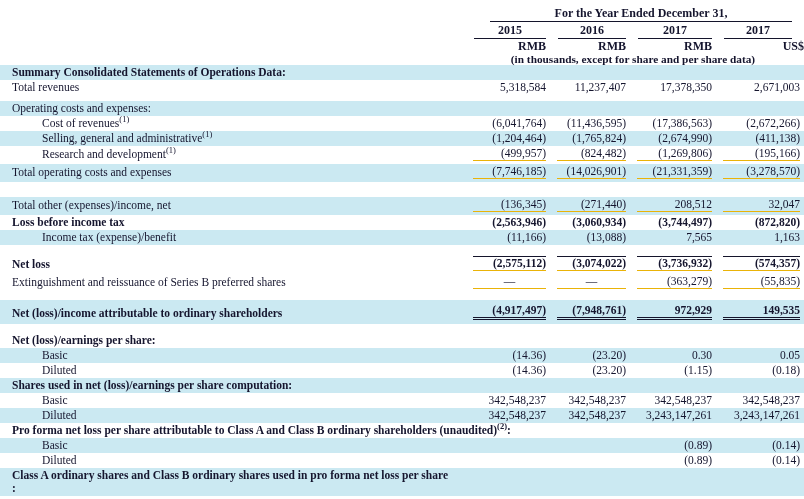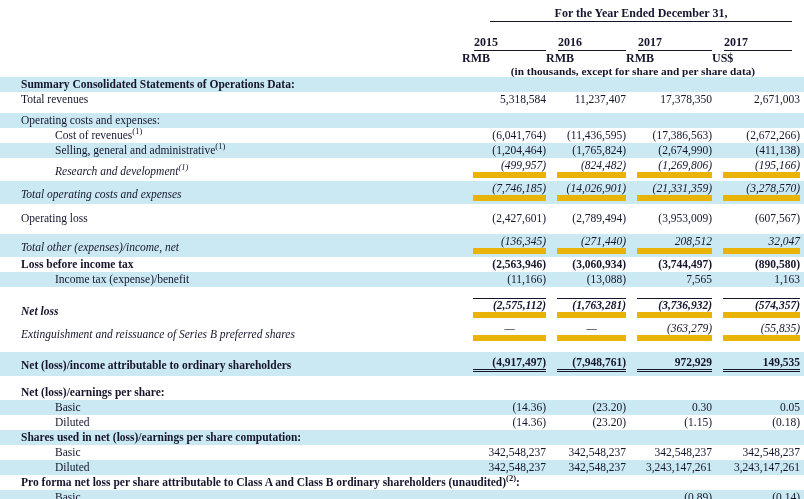--- a/index.html
+++ b/index.html
@@ -7,38 +7,38 @@
     width:804px;height:499px;background:#ffffff;overflow:hidden;
     font-family:"Liberation Serif", serif;color:#15152e;
   }
   .page{width:804px;height:492px;}
   table{border-collapse:collapse;table-layout:fixed;width:804px;}
   td{padding:1px 0;vertical-align:bottom;font-size:11.5px;line-height:13px;white-space:nowrap;}
   
   td.hcell{padding:0;}
   .periodline{margin:0 12px 0 28px;border-bottom:1px solid #14142b;text-align:center;
     font-weight:bold;font-size:12px;line-height:15px;padding-top:6px;}
-  .yrline{margin-left:12px;border-bottom:1px solid #14142b;text-align:left;
-    font-weight:bold;font-size:12px;line-height:15px;padding-top:1px;margin-top:12px;}
+  .yrline{margin-left:12px;border-bottom:1px solid #14142b;text-align:center;
+    font-weight:bold;font-size:12px;line-height:15px;padding-top:1px;}
   td.c3 .yrline{margin-right:12px;}
-  .curr{text-align:left;font-weight:bold;font-size:12px;line-height:13px;padding-top:1px;}
+  .curr{text-align:right;font-weight:bold;font-size:12px;line-height:13px;padding-top:1px;}
   td.c3 .curr{padding-right:0;}
   .units{text-align:center;font-weight:bold;font-size:11.3px;line-height:12px;padding:1px 0 1px 10px;}
   
   tr.hl{background:var(--hl,#cbe9f2);}
   tr.b td{font-weight:bold;}
-  td.lbl{padding-left:21px;white-space:normal;}
-  td.lbl.ind{padding-left:55px;}
+  td.lbl{padding-left:12px;white-space:normal;}
+  td.lbl.ind{padding-left:42px;}
   sup{font-size:8.5px;line-height:0;}
   td.num{text-align:right;}
   .vwrap{margin-left:11px;text-align:right;}
   td.c3 .vwrap{margin-right:4px;}
   .vwrap.dash{text-align:center;}
-  tr.ru1 .vwrap{border-bottom:6px solid #eab308;}
-  tr.ru1 td{padding-bottom:3px;font-style:italic;}
+  tr.ru1 .vwrap{border-bottom:1px solid #eab308;}
+  tr.ru1 td{padding-bottom:3px;}
   tr.ru2 .vwrap{border-bottom:3px double #14142b;}
   tr.ru2 td{padding-top:4px;padding-bottom:4px;}
   tr.rut .vwrap{border-top:1px solid #14142b;}
   tr.rut td{padding-top:3px;}
   tr.sp td{padding:0;}
 </style>
 </head>
 <body>
 
 <div class="page">
@@ -173,35 +173,20 @@
           <td class="num c2">
             <div class="vwrap">(21,331,359)</div>
           </td>
           <td class="num c3">
             <div class="vwrap">(3,278,570)</div>
           </td>
         </tr>
         <tr class="sp" style="height: 7px;">
           <td colspan="5"></td>
         </tr>
-        <tr>
-          <td class="lbl">Operating loss</td>
-          <td class="num c0">
-            <div class="vwrap">(2,427,601)</div>
-          </td>
-          <td class="num c1">
-            <div class="vwrap">(2,789,494)</div>
-          </td>
-          <td class="num c2">
-            <div class="vwrap">(3,953,009)</div>
-          </td>
-          <td class="num c3">
-            <div class="vwrap">(607,567)</div>
-          </td>
-        </tr>
         <tr class="sp" style="height: 8px;">
           <td colspan="5"></td>
         </tr>
         <tr class="hl ru1">
           <td class="lbl">Total other (expenses)/income, net</td>
           <td class="num c0">
             <div class="vwrap">(136,345)</div>
           </td>
           <td class="num c1">
             <div class="vwrap">(271,440)</div>
@@ -218,21 +203,21 @@
           <td class="num c0">
             <div class="vwrap">(2,563,946)</div>
           </td>
           <td class="num c1">
             <div class="vwrap">(3,060,934)</div>
           </td>
           <td class="num c2">
             <div class="vwrap">(3,744,497)</div>
           </td>
           <td class="num c3">
-            <div class="vwrap">(890,580)</div>
+            <div class="vwrap">(872,820)</div>
           </td>
         </tr>
         <tr class="hl">
           <td class="lbl ind">Income tax (expense)/benefit</td>
           <td class="num c0">
             <div class="vwrap">(11,166)</div>
           </td>
           <td class="num c1">
             <div class="vwrap">(13,088)</div>
           </td>
@@ -245,21 +230,21 @@
         </tr>
         <tr class="sp" style="height: 8px;">
           <td colspan="5"></td>
         </tr>
         <tr class="b ru1 rut">
           <td class="lbl">Net loss</td>
           <td class="num c0">
             <div class="vwrap">(2,575,112)</div>
           </td>
           <td class="num c1">
-            <div class="vwrap">(1,763,281)</div>
+            <div class="vwrap">(3,074,022)</div>
           </td>
           <td class="num c2">
             <div class="vwrap">(3,736,932)</div>
           </td>
           <td class="num c3">
             <div class="vwrap">(574,357)</div>
           </td>
         </tr>
         <tr class="ru1">
           <td class="lbl">Extinguishment and reissuance of Series B preferred shares</td>

